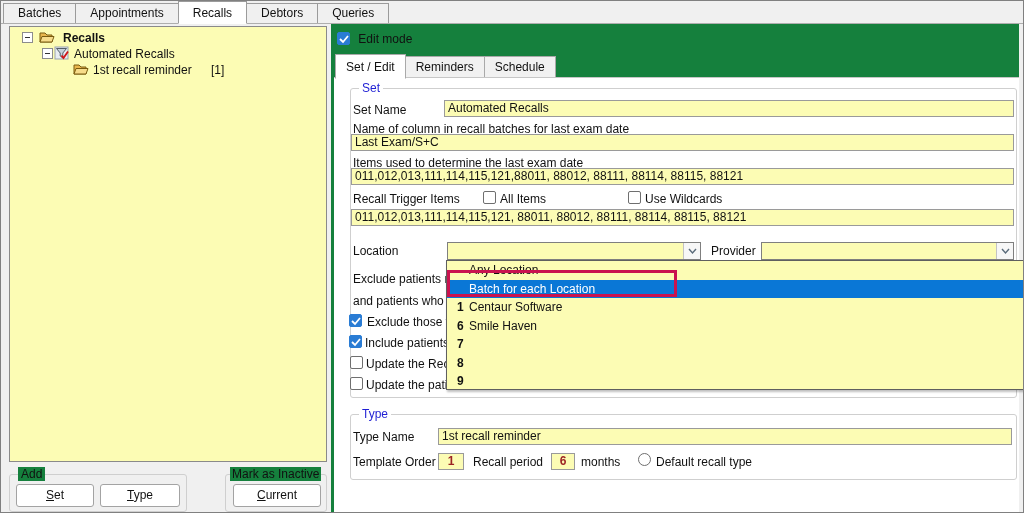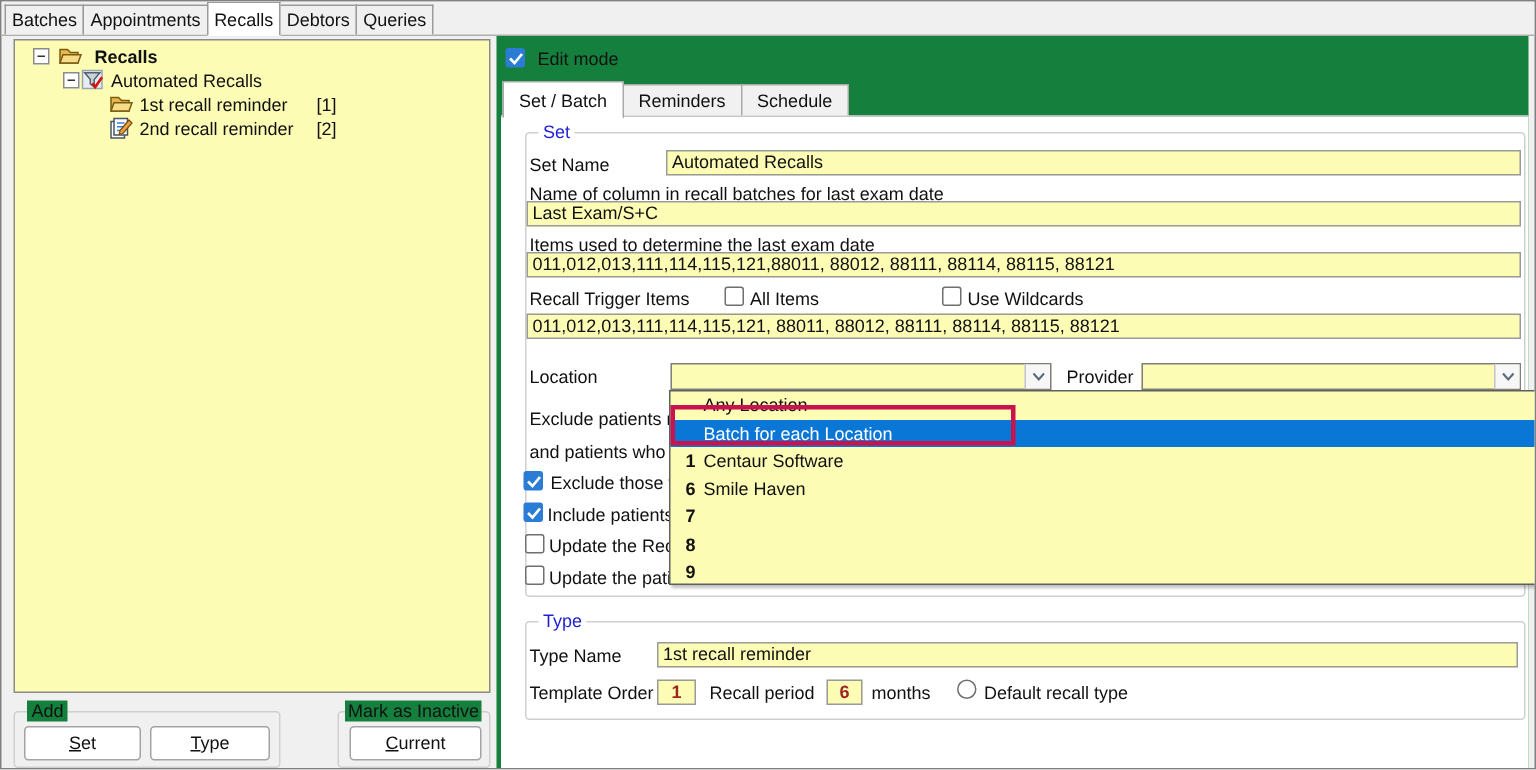--- a/index.html
+++ b/index.html
@@ -4,21 +4,21 @@
 <style>
   * { margin:0; padding:0; box-sizing:border-box; }
   html,body { background:#d7d7d7; }
   body { font-family:"Liberation Sans","DejaVu Sans",sans-serif; font-size:12px; color:#111; }
   #window {
     position:relative; width:1024px; height:513px;
     background:#f0f0f0; border:1px solid #808080; overflow:hidden;
   }
   
   .tabbar { position:absolute; left:0; top:0; width:100%; height:23px; display:flex; align-items:flex-end; border-bottom:1px solid #aeaeae; background:#f0f0f0; }
-  .tab { height:20px; line-height:19px; padding:0 4px; border:1px solid #9b9b9b; border-bottom:none; background:#f0f0f0; margin-left:-1px; text-align:center; cursor:default; }
+  .tab { height:20px; line-height:19px; padding:0 14px; border:1px solid #9b9b9b; border-bottom:none; background:#f0f0f0; margin-left:-1px; text-align:center; cursor:default; }
   .tab.first { margin-left:2px; }
   .tab.active { height:23px; line-height:22px; background:#ffffff; position:relative; z-index:2; margin-bottom:-1px; border-bottom:1px solid #ffffff; }
   
   .tree-panel { position:absolute; left:8px; top:25px; width:318px; height:436px; background:#fcfcb4; border:1px solid #8a8a8a; }
   .trow { position:absolute; left:0; width:100%; height:16px; }
   .trow .tlabel { position:absolute; top:1px; white-space:nowrap; }
   .trow .tcount { position:absolute; left:201px; top:1px; }
   .expander { position:absolute; top:2px; width:11px; height:11px; background:#fff; border:1px solid #8c8c8c; }
   .expander i { position:absolute; left:2px; top:4px; width:5px; height:1px; background:#333; }
   .ticon { position:absolute; top:0; width:16px; height:15px; }
@@ -99,34 +99,20 @@
       <span class="ticon" style="left:63px">
         <svg width="16" height="15" viewBox="0 0 16 15">
             <path d="M1 3 L6 3 L8 5 L13 5 L13 12 L1 12 Z" fill="#e9b64d" stroke="#7a5c10"></path>
             <path d="M3 6.5 L15 6.5 L13 12 L1 12 Z" fill="#f7dc8a" stroke="#7a5c10"></path>
           </svg>
       </span>
       <span class="tlabel" style="left:83px">1st recall reminder</span>
       <span class="tcount">[1]</span>
     </div>
 
-    <div class="trow" style="top:51px">
-      <span class="ticon" style="left:63px">
-        <svg width="16" height="15" viewBox="0 0 16 15">
-            <rect x="1" y="3" width="9" height="11" fill="#fff" stroke="#4a5560"></rect>
-            <rect x="3" y="1" width="9" height="11" fill="#fff" stroke="#4a5560"></rect>
-            <line x1="5" y1="4" x2="10" y2="4" stroke="#3b7bd4"></line>
-            <line x1="5" y1="6.5" x2="10" y2="6.5" stroke="#3b7bd4"></line>
-            <line x1="5" y1="9" x2="8" y2="9" stroke="#3b7bd4"></line>
-            <path d="M7 9 L13 2 L15 4 L9 11 L6.5 11.5 Z" fill="#e8a33d" stroke="#7a4a10" stroke-width="0.8"></path>
-          </svg>
-      </span>
-      <span class="tlabel" style="left:83px">2nd recall reminder</span>
-      <span class="tcount">[2]</span>
-    </div>
 
 
   </div>
 
   <div class="groupbox" style="left:8px;top:473px;width:178px;height:38px">
     <span class="legend">Add</span>
     <div class="btn" style="left:6px;top:9px;width:78px"><u>S</u>et</div>
     <div class="btn" style="left:90px;top:9px;width:80px"><u>T</u>ype</div>
   </div>
   <div class="groupbox" style="left:224px;top:473px;width:102px;height:38px">
@@ -139,21 +125,21 @@
     <div class="editmode">
       <span class="cb checked">
         <svg width="10" height="9" viewBox="0 0 10 9">
             <polyline points="1,4 4,7 9,1" fill="none" stroke="#fff" stroke-width="1.8"></polyline>
           </svg>
       </span>
       <span class="lbl">Edit mode</span>
     </div>
 
     <div class="innertabs">
-      <div class="itab active">Set / Batch</div>
+      <div class="itab active">Set / Edit</div>
       <div class="itab">Reminders</div>
       <div class="itab">Schedule</div>
     </div>
 
     <div class="page">
 
       <div class="groupbox" style="left:16px;top:10px;width:667px;height:310px">
         <span class="legend">Set</span>
       </div>
 

